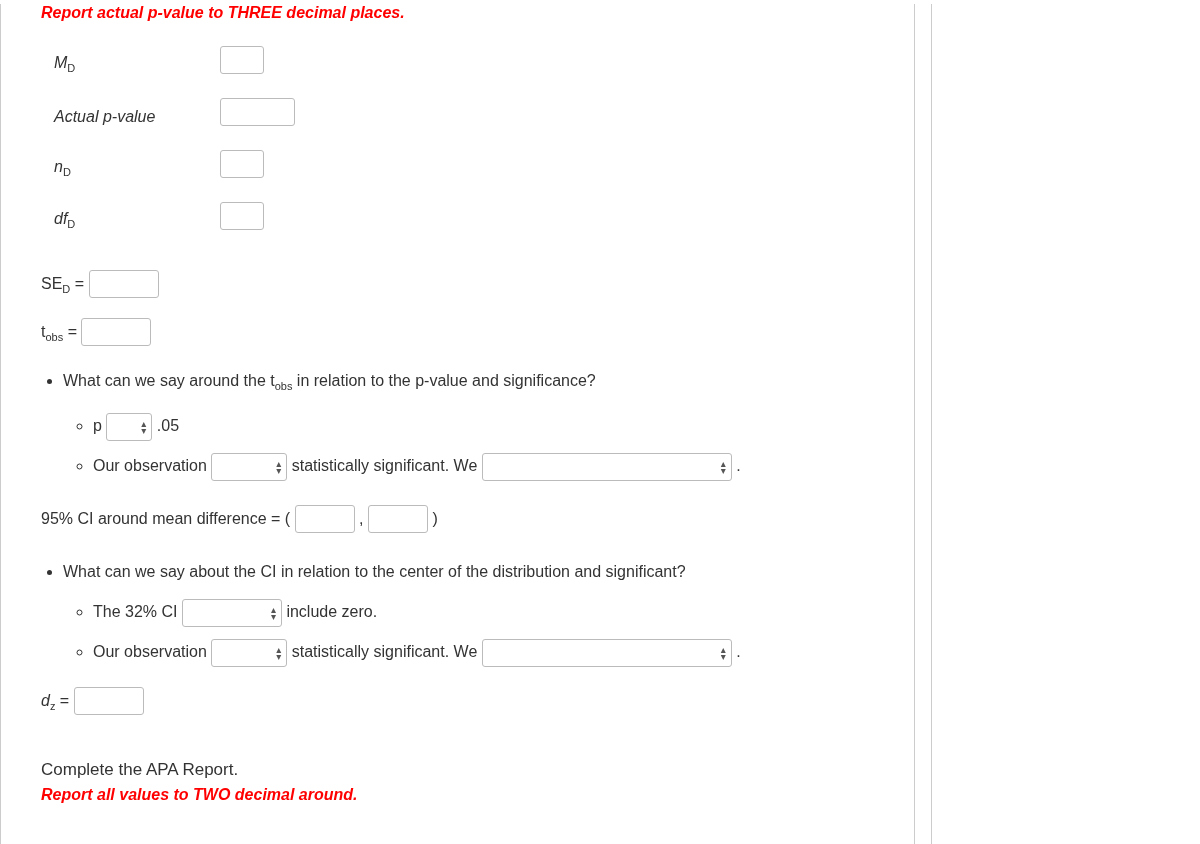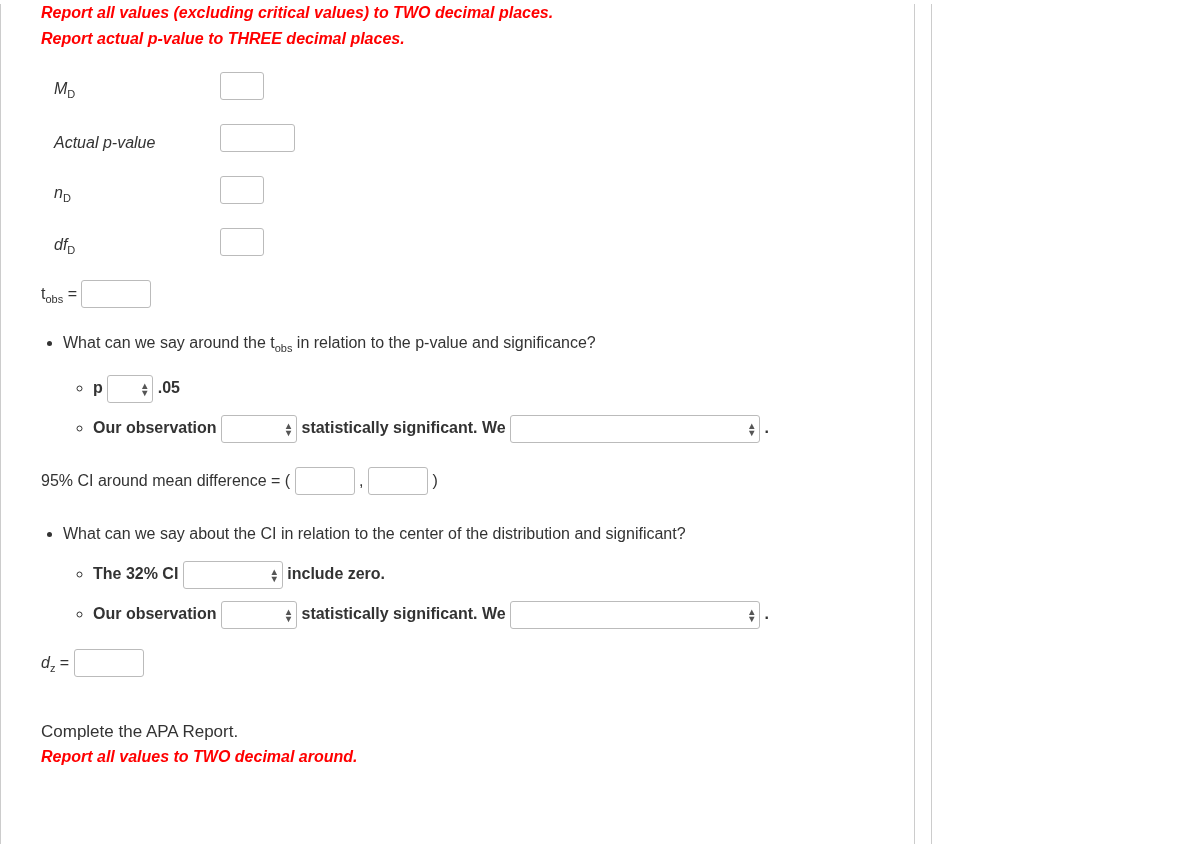--- a/index.html
+++ b/index.html
@@ -46,21 +46,21 @@
     border-radius: 3px;
     padding: 2px 5px;
     font-size: 14px;
   }
   .w44 { width: 44px; }
   .w60 { width: 60px; }
   .w70 { width: 70px; }
   .w75 { width: 75px; }
   .eq { margin: 20px 0; }
   ul.b1 { list-style: disc; padding-left: 22px; margin: 14px 0; }
-  ul.b2 { list-style: circle; padding-left: 30px; margin: 10px 0; font-weight: bold; }
+  ul.b2 { list-style: circle; padding-left: 30px; margin: 10px 0; }
   ul.b1 > li, ul.b2 > li { margin: 10px 0; line-height: 30px; }
   .sel {
     display: inline-block;
     position: relative;
     border: 1px solid #bbb;
     border-radius: 3px;
     height: 28px;
     vertical-align: middle;
     background: #fff;
     min-width: 46px;
@@ -97,21 +97,20 @@
     background: #ccc;
   }
 </style>
 </head>
 <body>
 
 <div class="outer">
   <div class="vr"></div>
   <div class="content">
 
-    <p class="instr">Report all values (excluding critical values) to TWO decimal places.</p>
     <p class="instr">Report actual p-value to THREE decimal places.</p>
 
     <div class="row">
       <span class="lbl"><span>M</span><span class="sub">D</span></span>
       <input class="txt w44" style="">
     </div>
 
     <div class="row">
       <span class="lbl">Actual p-value</span>
       <input class="txt w75" style="">
@@ -120,20 +119,24 @@
     <div class="row">
       <span class="lbl"><span>n</span><span class="sub">D</span></span>
       <input class="txt w44" style="">
     </div>
 
     <div class="row">
       <span class="lbl"><span>df</span><span class="sub">D</span></span>
       <input class="txt w44" style="">
     </div>
 
+    <div class="eq" style="margin-top:40px;">
+      <span><span>SE</span><span class="sub">D</span><span> = </span></span>
+      <input class="txt w70" style="">
+    </div>
 
     <div class="eq">
       <span><span>t</span><span class="sub">obs</span><span> = </span></span>
       <input class="txt w70" style="">
     </div>
 
     <ul class="b1">
       <li>
         <span>What can we say around the t</span><span class="sub">obs</span><span> in relation to the p-value and significance?</span>
         <ul class="b2">

